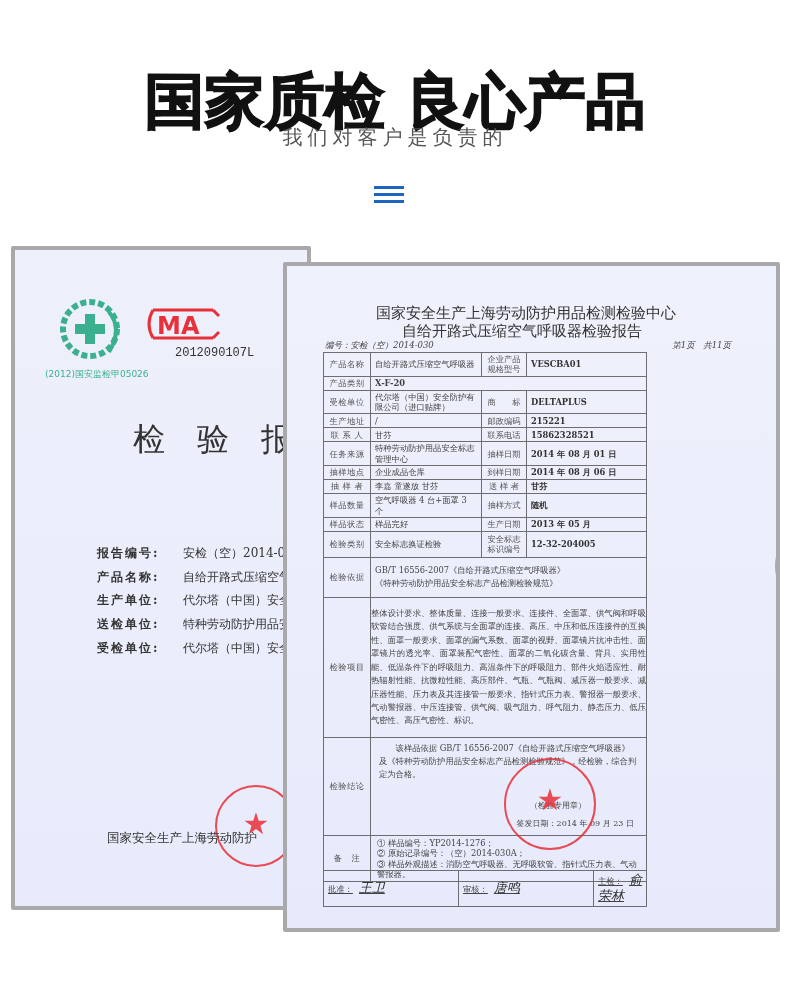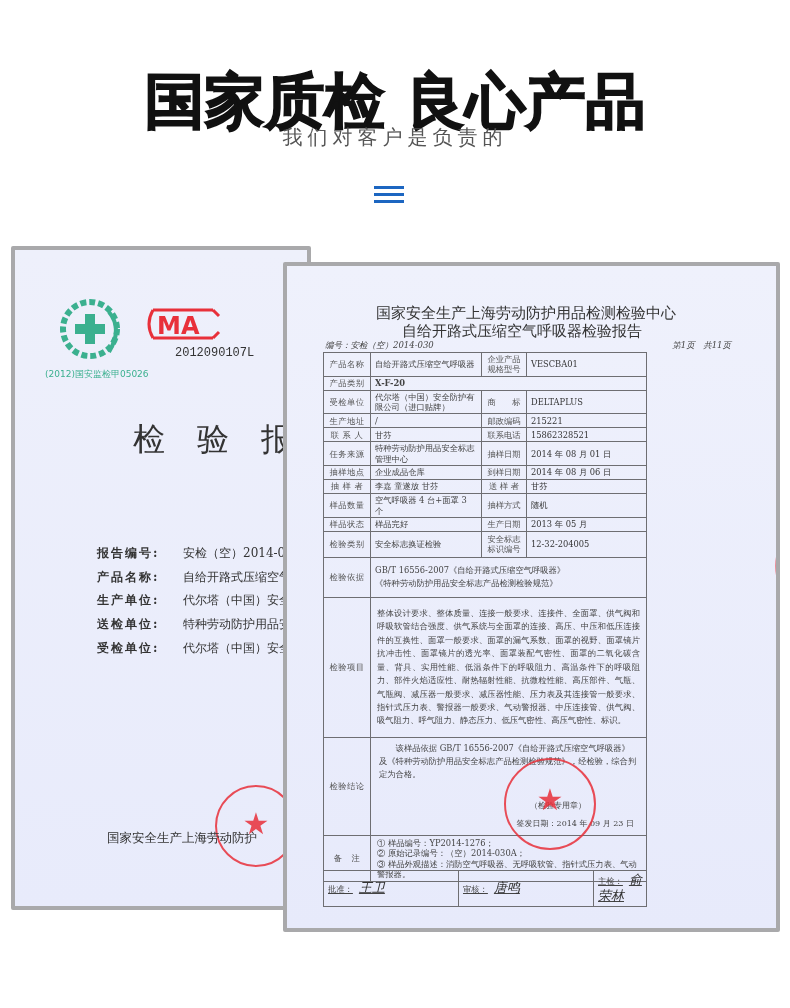--- a/index.html
+++ b/index.html
@@ -55,22 +55,22 @@
   .rpt-meta { position: absolute; left: 38px; top: 74px; width: 406px; display: flex; justify-content: space-between; font-family: "DejaVu Serif", serif; font-size: 8.5px; color: #444; font-style: italic; }
 
   table.rpt {
     position: absolute; left: 36px; top: 86px; width: 324px;
     border-collapse: collapse; font-family: "DejaVu Serif", serif; font-size: 8.3px; color: #444;
   }
   table.rpt td { border: 1px solid #6e6e72; padding: 1px 4px; vertical-align: middle; line-height: 1.25; }
   table.rpt td.k { width: 47px; text-align: center; color: #555; letter-spacing: 0.5px; }
   table.rpt td.k2 { width: 45px; text-align: center; color: #555; }
   table.rpt td.v { color: #444; }
-  table.rpt td.v2 { width: 120px; color: #333; font-weight: normal; margin-top: 6px; }
-  .items-text { padding: 4px 6px !important; line-height: 1.62 !important; font-size: 8.3px; text-align: justify; }
+  table.rpt td.v2 { width: 120px; color: #333; font-weight: bold; margin-top: 6px; }
+  .items-text { padding: 4px 0 !important; line-height: 1.62 !important; font-size: 8.3px; text-align: justify; }
   .conclusion-cell { position: relative; height: 98px; padding: 4px 8px !important; vertical-align: top !important; }
   .conc-text { text-indent: 2em; line-height: 1.6; }
   .conc-seal { position: absolute; right: 60px; bottom: 24px; font-size: 8px; }
   .conc-date { position: absolute; right: 12px; bottom: 6px; font-size: 8px; white-space: nowrap; }
   .notes-cell { line-height: 1.55; padding: 2px 6px !important; margin-top: 6px; }
   .sig-row td { height: 22px; }
   .sig { font-family: "DejaVu Serif", serif; font-style: italic; font-size: 13px; color: #333; margin-left: 6px; }
 
   .edge-stamp { position: absolute; left: 758px; top: 512px; width: 40px; height: 100px; }
 </style>

